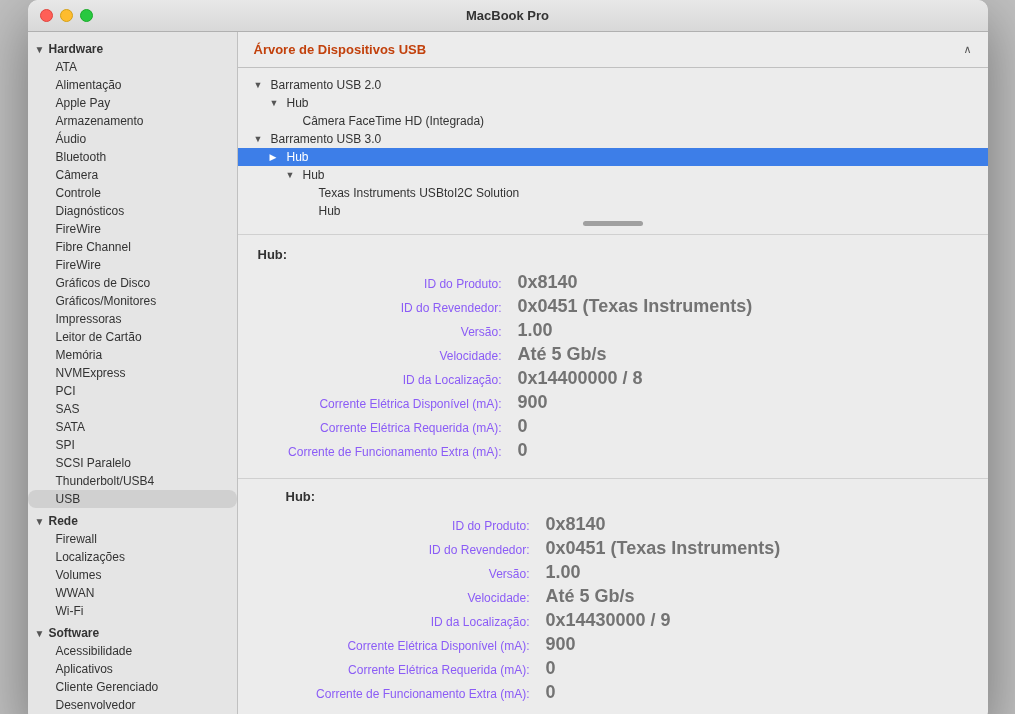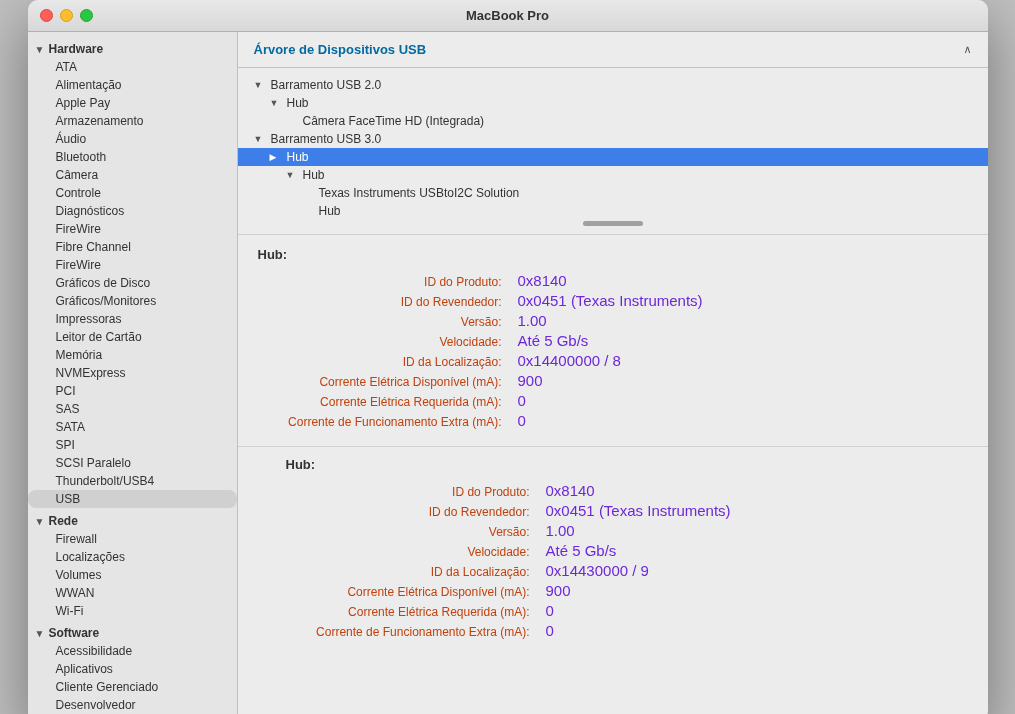--- a/index.html
+++ b/index.html
@@ -108,21 +108,21 @@
       padding: 10px 16px;
       border-bottom: 1px solid #c0c0c0;
       display: flex;
       align-items: center;
       justify-content: space-between;
       background: #ececec;
     }
     .main-header-title {
       font-size: 13px;
       font-weight: 600;
-      color: #0369a1;
+      color: #c2410c;
     }
     .collapse-btn {
       font-size: 11px;
       color: #555;
       cursor: pointer;
     }
     .main-body {
       flex: 1;
       overflow-y: auto;
       padding: 0;
@@ -182,31 +182,32 @@
       display: table;
       width: 100%;
       border-collapse: collapse;
     }
     .detail-row {
       display: table-row;
     }
     .detail-key {
       display: table-cell;
       font-size: 12px;
-      color: #c2410c;
+      color: #8b5cf6;
       padding: 1.5px 16px 1.5px 0;
       text-align: right;
       white-space: nowrap;
       width: 260px;
     }
     .detail-value {
       display: table-cell;
-      font-size: 15px;
-      color: #6d28d9;
+      font-size: 18px;
+      color: #737373;
       padding: 1.5px 0;
+      font-weight: bold;
     }
     .sub-detail-section {
       padding: 10px 20px 16px 48px;
       border-top: 1px solid #d0d0d0;
     }
     .sub-detail-title {
       font-size: 13px;
       font-weight: 600;
       color: #333;
       margin-bottom: 8px;

